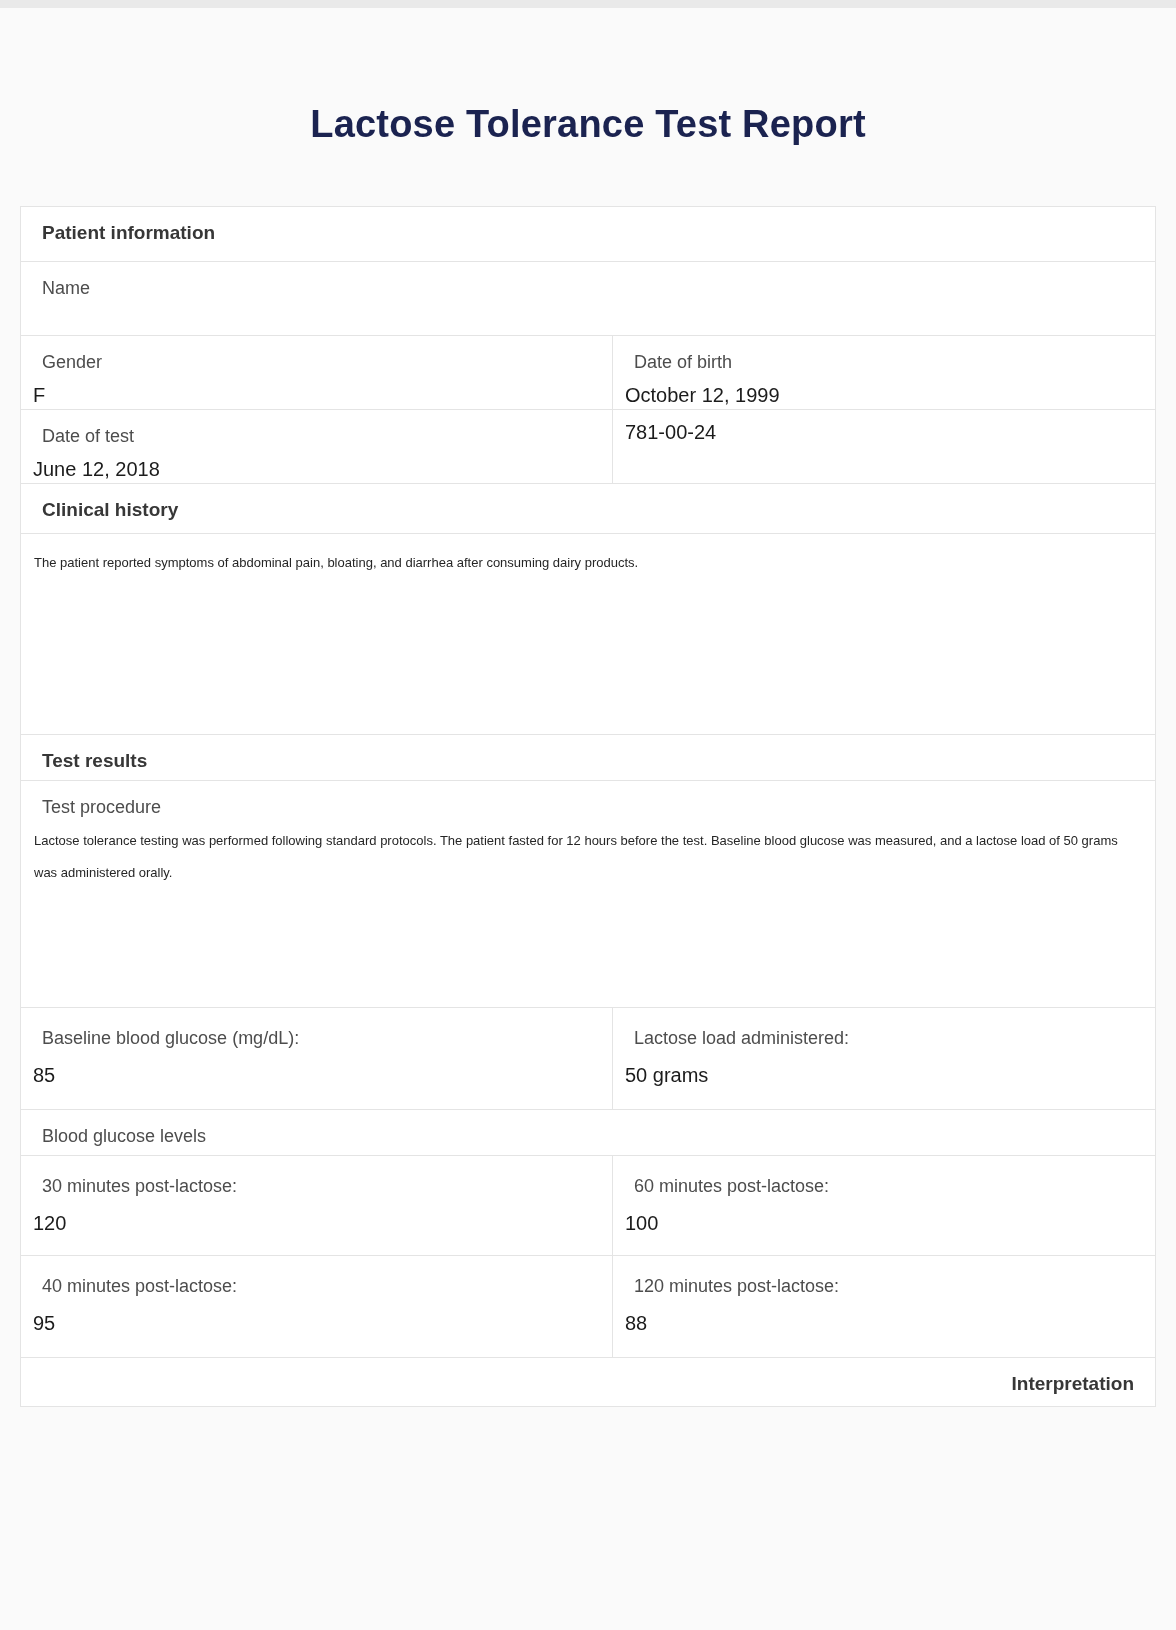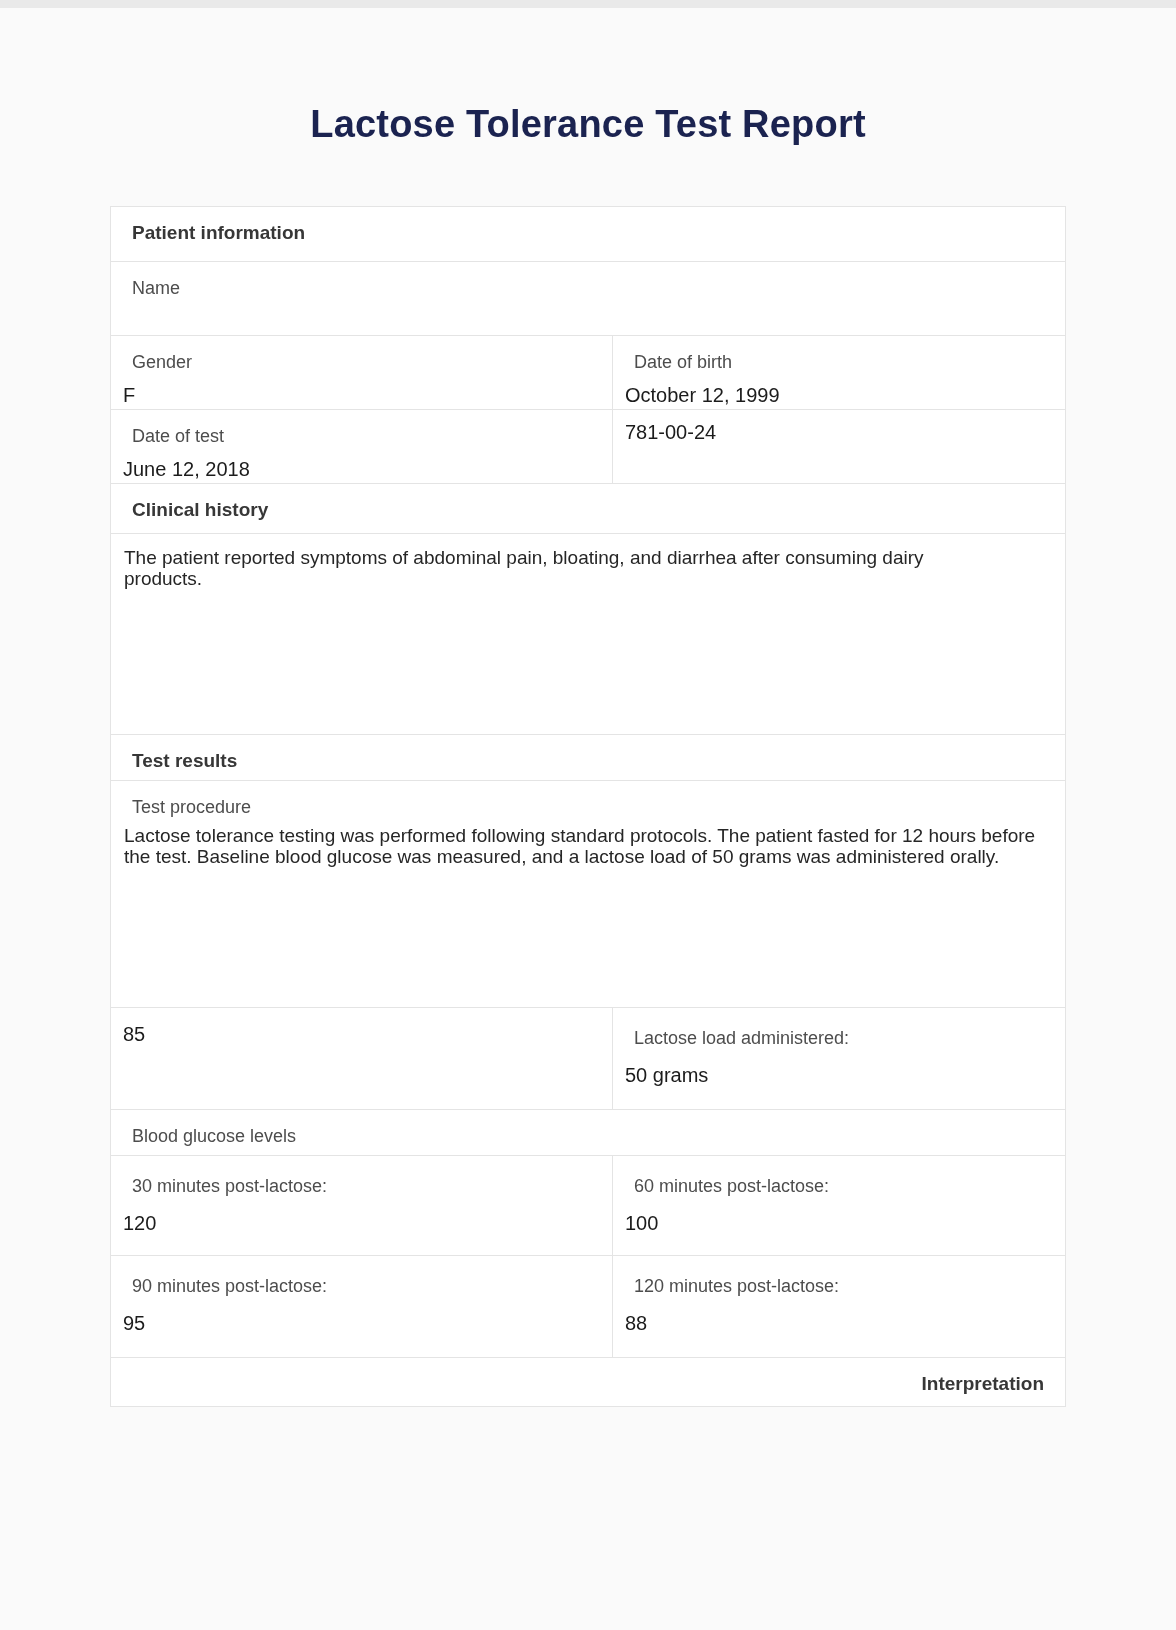--- a/index.html
+++ b/index.html
@@ -18,21 +18,21 @@
   .page{
     width:1176px;height:1630px;background:var(--pagebg);
     margin:8px auto;padding-top:94px;overflow:hidden;
   }
   .doc-title{
     margin:0 0 60px 0;text-align:center;
     font-size:38px;line-height:44px;font-weight:bold;color:var(--navy);
     letter-spacing:.2px;
   }
   .report{
-    width:956px;margin:0 auto;background:var(--cellbg);
+    width:1136px;margin:0 auto;background:var(--cellbg);
     border:1px solid var(--border);
   }
   .row{border-bottom:1px solid var(--border);}
   .row:last-child{border-bottom:none;}
   .hdr{
     font-size:19px;font-weight:bold;color:var(--header);
     padding:15px 21px 0 21px;line-height:22px;
   }
   .cols{display:flex;gap:48px;}
   .cols .cell{width:50%;}
@@ -41,21 +41,21 @@
     font-size:18px;color:var(--label);line-height:22px;
     padding:15px 18px 0 21px;
   }
   .fvalue{
     font-size:20px;color:var(--value);line-height:23px;
     padding:11px 18px 0 12px;
   }
   .tall .flabel{padding-top:19px;}
   .tall .fvalue{padding-top:15px;}
   .ptext{
-    font-size:19px;line-height:21px;color:var(--body);
+    font-size:13px;line-height:32px;color:var(--body);
     padding:13px 28px 0 13px;
   }
   .ch-text{padding-right:100px;}
   .int-text{padding-right:75px;}
   .proc-text{padding-top:7px;}
   
   .h55{min-height:55px;}
   .h74{min-height:74px;}
   .h50{min-height:50px;}
   .h201{min-height:201px;}
@@ -116,20 +116,21 @@
       <div class="hdr">Test results</div>
     </div>
 
     <div class="row h227">
       <div class="flabel">Test procedure</div>
       <div class="ptext proc-text">Lactose tolerance testing was performed following standard protocols. The patient fasted for 12 hours before the test. Baseline blood glucose was measured, and a lactose load of 50 grams was administered orally.</div>
     </div>
 
     <div class="row cols tall h102">
       <div class="cell">
+        <div class="flabel">Baseline blood glucose (mg/dL):</div>
         <div class="fvalue">85</div>
       </div>
       <div class="cell">
         <div class="flabel">Lactose load administered:</div>
         <div class="fvalue">50 grams</div>
       </div>
     </div>
 
     <div class="row h46">
       <div class="flabel">Blood glucose levels</div>
@@ -141,21 +142,21 @@
         <div class="fvalue">120</div>
       </div>
       <div class="cell">
         <div class="flabel">60 minutes post-lactose:</div>
         <div class="fvalue">100</div>
       </div>
     </div>
 
     <div class="row cols tall h102">
       <div class="cell">
-        <div class="flabel">90 minutes post-lactose:</div>
+        <div class="flabel">40 minutes post-lactose:</div>
         <div class="fvalue">95</div>
       </div>
       <div class="cell">
         <div class="flabel">120 minutes post-lactose:</div>
         <div class="fvalue">88</div>
       </div>
     </div>
 
     <div class="row h48">
       <div class="hdr">Interpretation</div>

